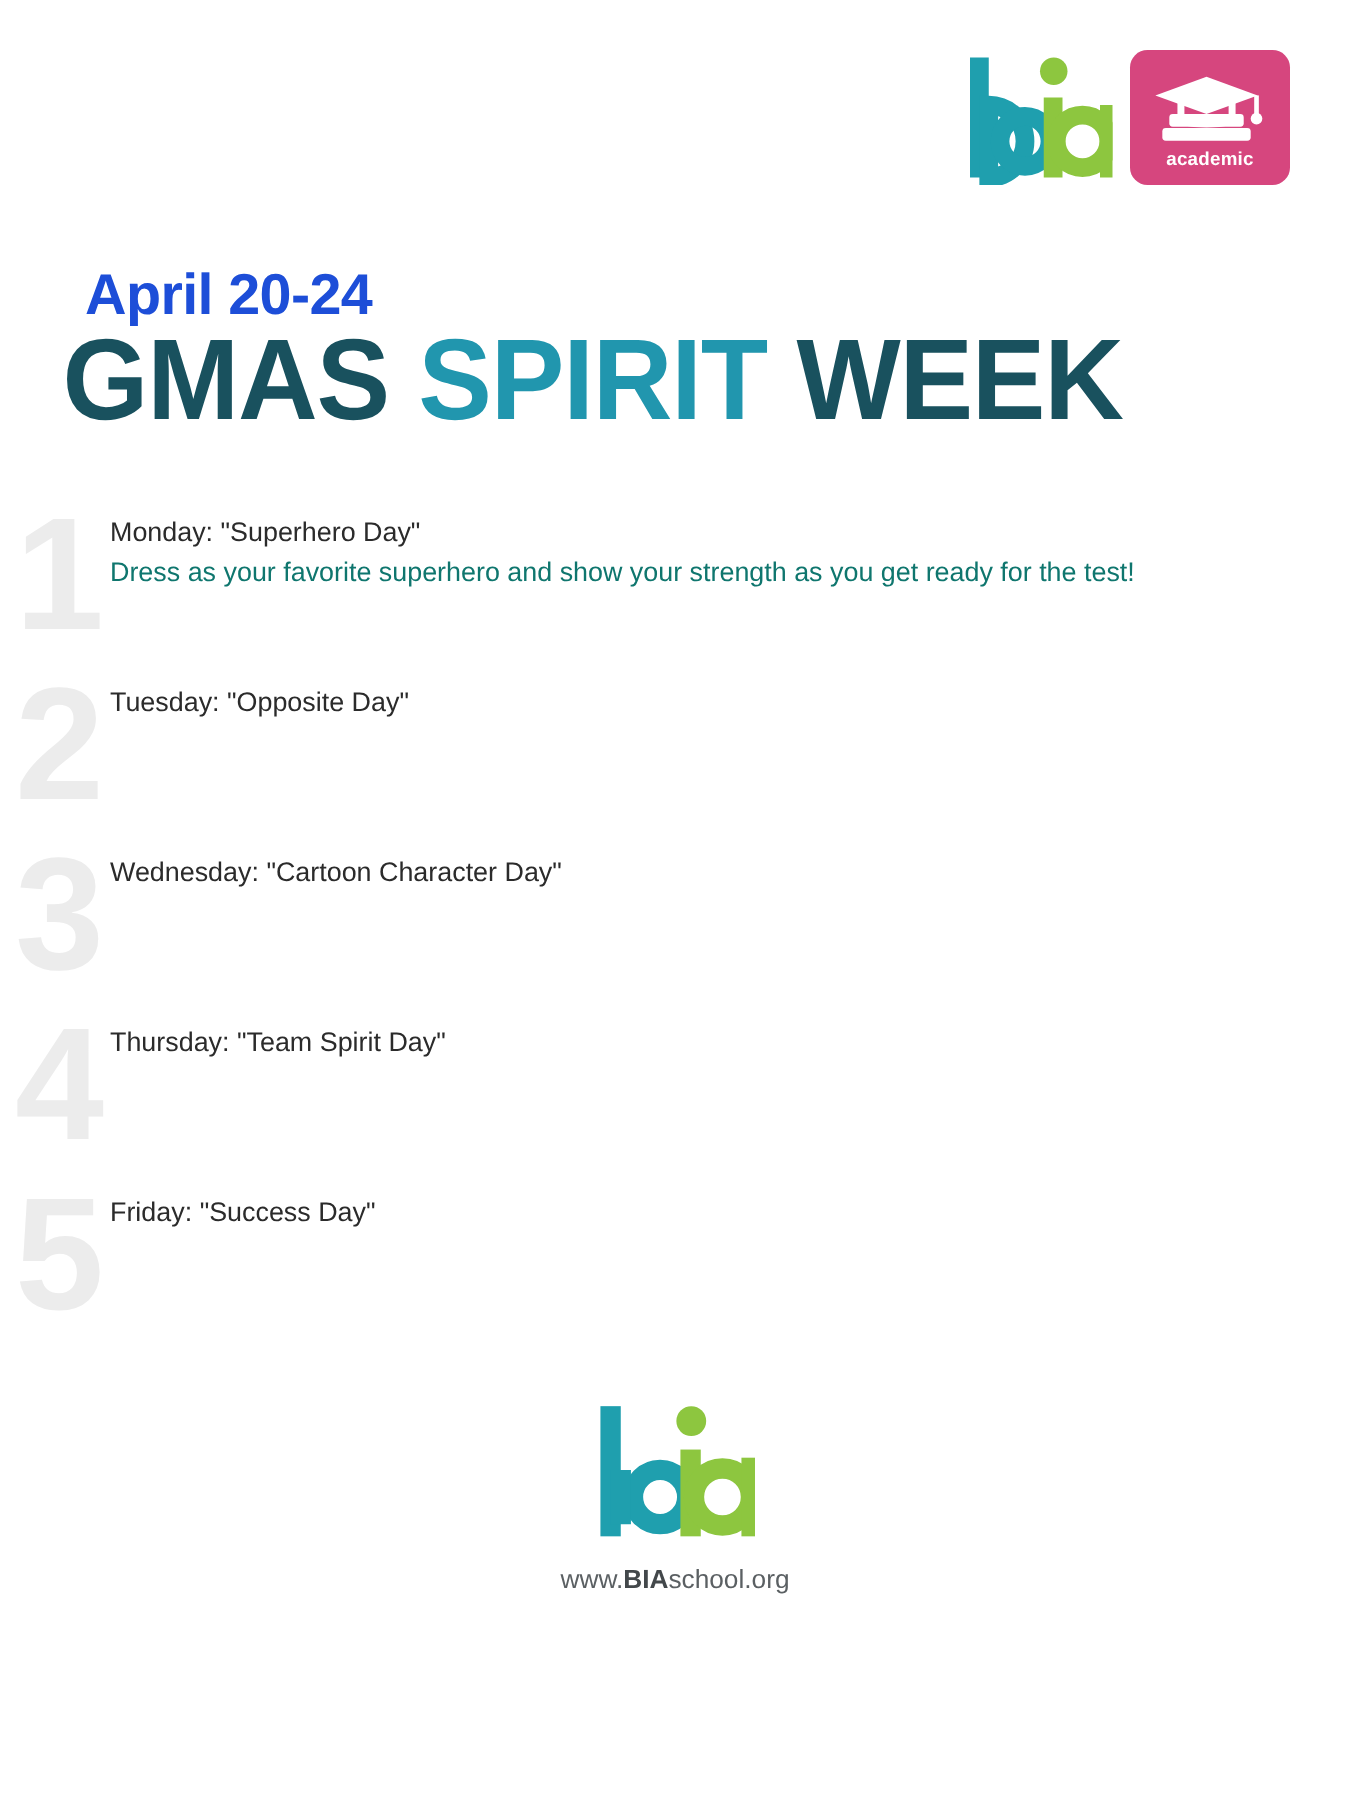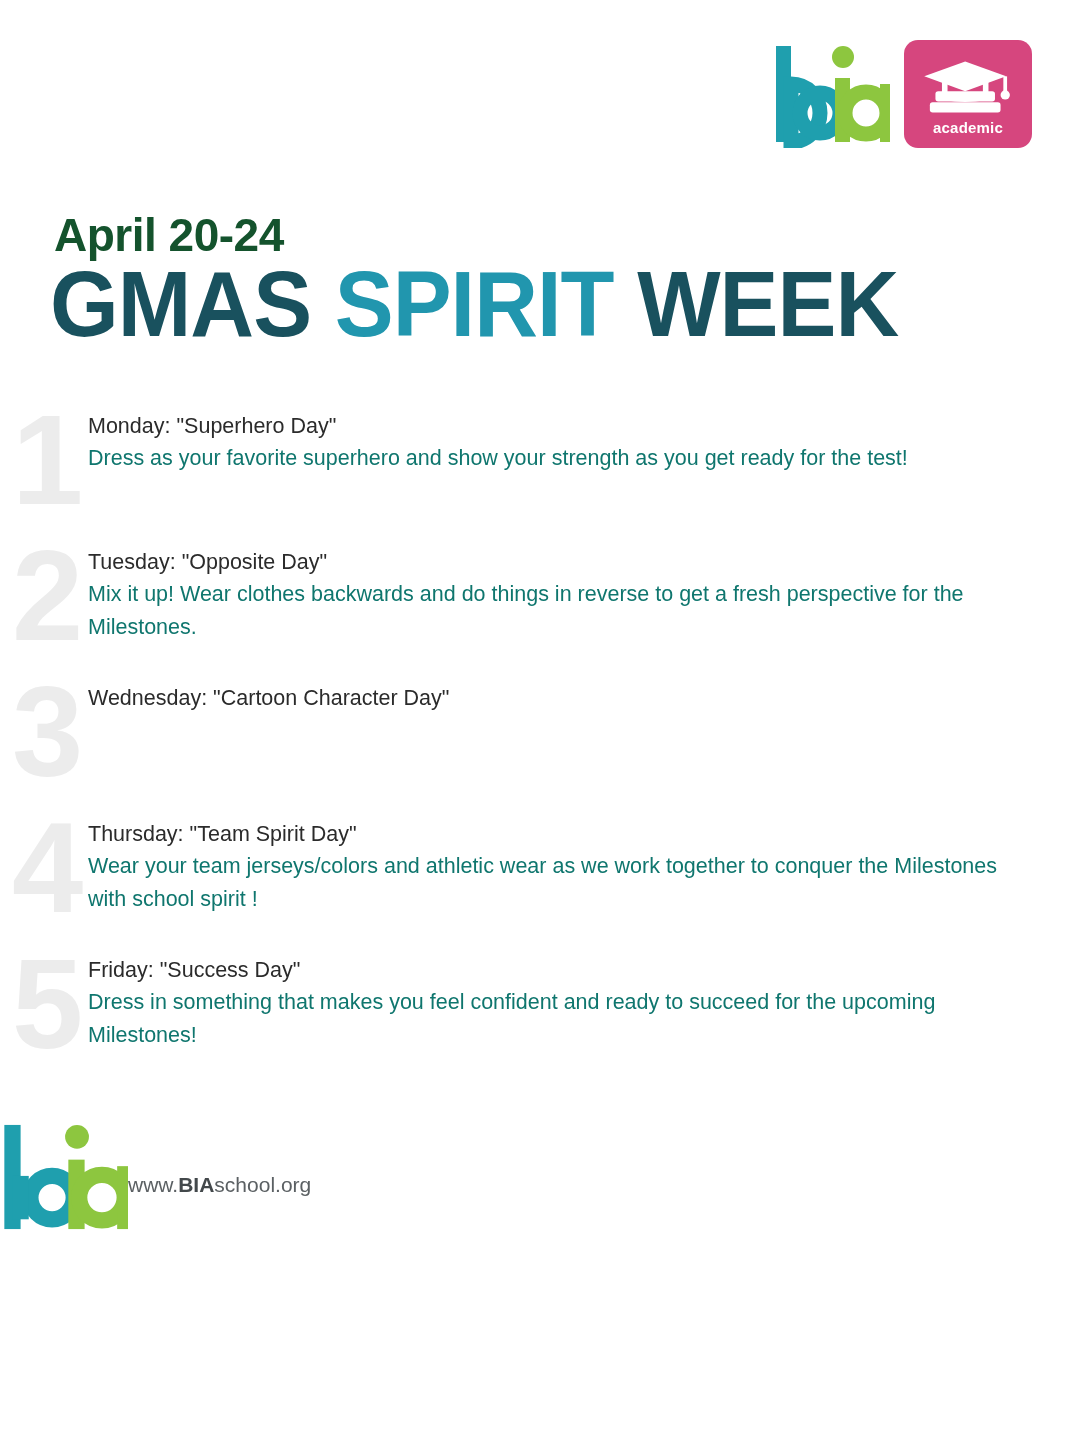--- a/index.html
+++ b/index.html
@@ -51,24 +51,24 @@
     color: #ffffff;
     font-size: 15px;
     font-weight: 600;
     letter-spacing: .2px;
   }
 
   
   .date-line {
     position: absolute;
     top: 208px;
-    left: 54px;
+    left: 68px;
     font-size: 46px;
     font-weight: 800;
-    color: #14532d;
+    color: #1d4ed8;
     letter-spacing: -0.5px;
   }
   .main-title {
     position: absolute;
     top: 258px;
     left: 50px;
     font-size: 92px;
     line-height: 1;
     font-weight: 800;
     letter-spacing: -1px;
@@ -125,21 +125,21 @@
     max-width: 960px;
   }
 
   
   .footer {
     position: absolute;
     left: 0;
     right: 0;
     top: 1118px;
     display: flex;
-    flex-direction: row;
+    flex-direction: column;
     align-items: center;
   }
   .footer-mark {
     width: 128px;
     height: 118px;
     position: relative;
   }
   .footer-url {
     margin-top: 16px;
     font-size: 21px;
@@ -202,53 +202,50 @@
     </div>
   </div>
 
   <div class="day-row">
     <div class="day-number">2</div>
     <div class="day-body">
       <div class="day-head">
         <span class="dow">Tuesday:</span>
         <span>"Opposite Day"</span>
       </div>
-      <div class="day-desc">Mix it up! Wear clothes backwards and do things in reverse to get a fresh perspective for the Milestones.</div>
     </div>
   </div>
 
   <div class="day-row">
     <div class="day-number">3</div>
     <div class="day-body">
       <div class="day-head">
         <span class="dow">Wednesday:</span>
         <span>"Cartoon Character Day"</span>
       </div>
     </div>
   </div>
 
   <div class="day-row">
     <div class="day-number">4</div>
     <div class="day-body">
       <div class="day-head">
         <span class="dow">Thursday:</span>
         <span>"Team Spirit Day"</span>
       </div>
-      <div class="day-desc">Wear your team jerseys/colors and athletic wear as we work together to conquer the Milestones with school spirit !</div>
     </div>
   </div>
 
   <div class="day-row">
     <div class="day-number">5</div>
     <div class="day-body">
       <div class="day-head">
         <span class="dow">Friday:</span>
         <span>"Success Day"</span>
       </div>
-      <div class="day-desc">Dress in something that makes you feel confident and ready to succeed for the upcoming Milestones!</div>
     </div>
   </div>
 
 </div>
 
 <div class="footer">
   <div class="footer-mark">
     <svg viewBox="0 0 118 108" width="128" height="118" aria-hidden="true">
       <rect x="4" y="6" width="15" height="96" fill="#1f9fae"></rect>
       <circle cx="48" cy="73" r="20" fill="none" stroke="#1f9fae" stroke-width="15"></circle>

